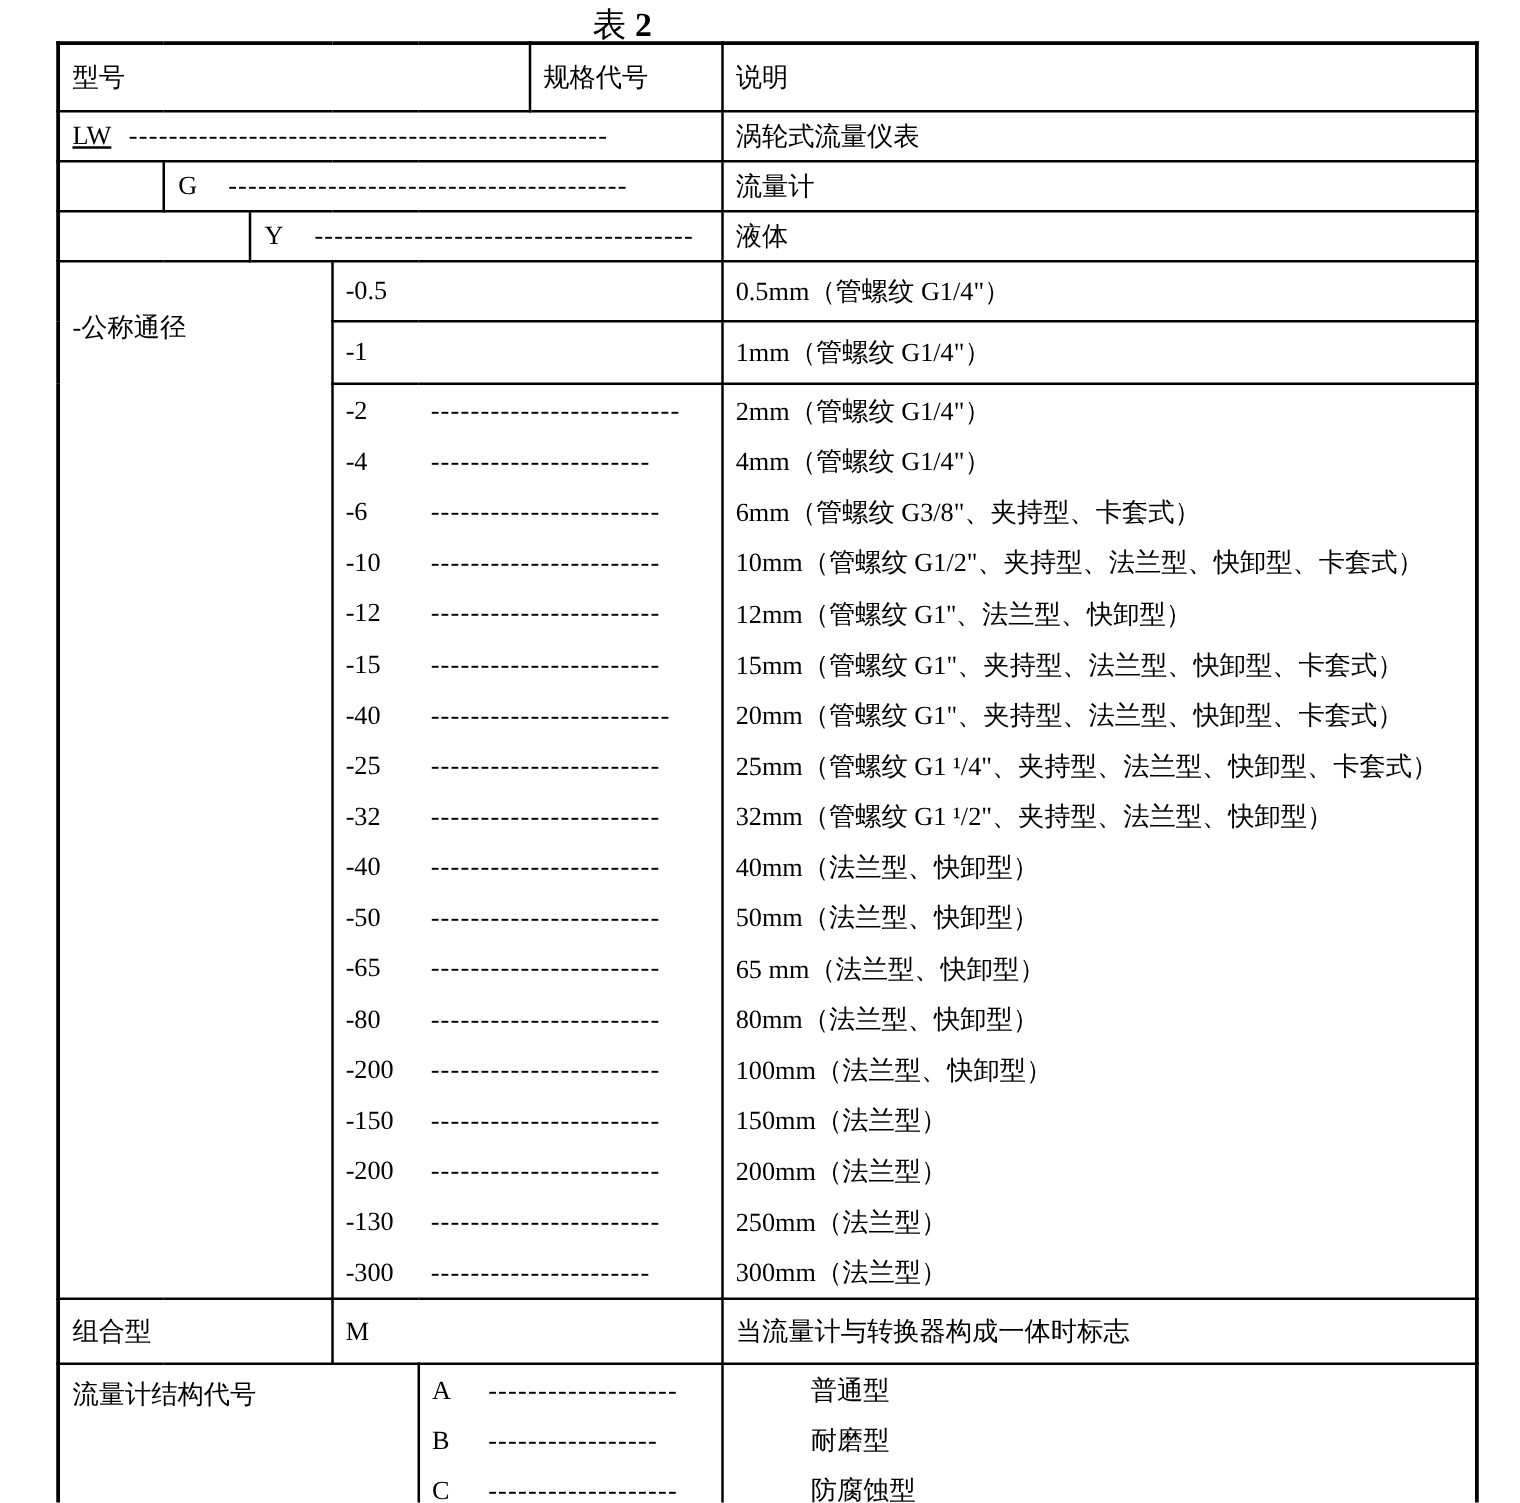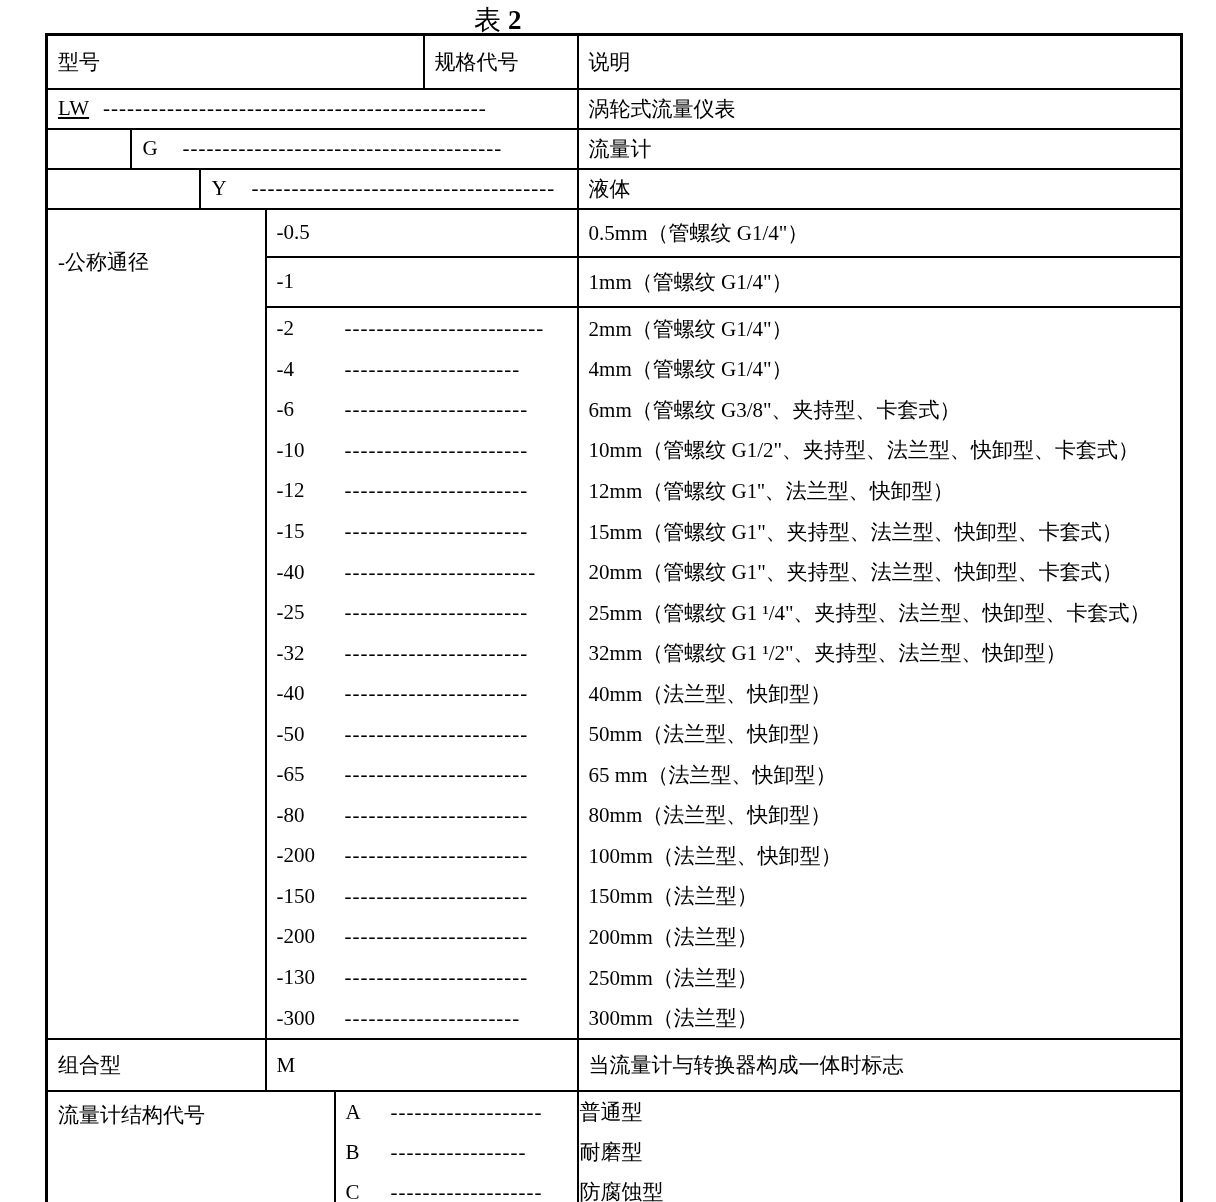--- a/index.html
+++ b/index.html
@@ -38,21 +38,21 @@
   .w-g{width:40px;}
   .w-y{width:40px;}
   .w-dn{width:68px;}
   .w-abc{width:45px;}
   td.v-top{vertical-align:top;}
   .dn-label{padding-top:38px;}
   .big-codes .code-line{height:40.55px;padding-left:10px;}
   .big-desc .desc-line{height:40.55px;display:flex;align-items:center;padding-left:10px;}
   .big-cell-inner{padding-top:1px;}
   .abc-codes .code-line{height:40px;padding-left:10px;}
-  .abc-desc .desc-line{height:40px;display:flex;align-items:center;padding-left:1px;}
+  .abc-desc .desc-line{height:40px;display:flex;align-items:center;padding-left:22px;margin-left:48px;}
   .struct-label{padding-top:9px;margin-left:48px;}
 </style>
 </head>
 <body>
 
 <div class="title">
   <span>表</span><span class="num">2</span>
 </div>
 
 <table class="spec">

